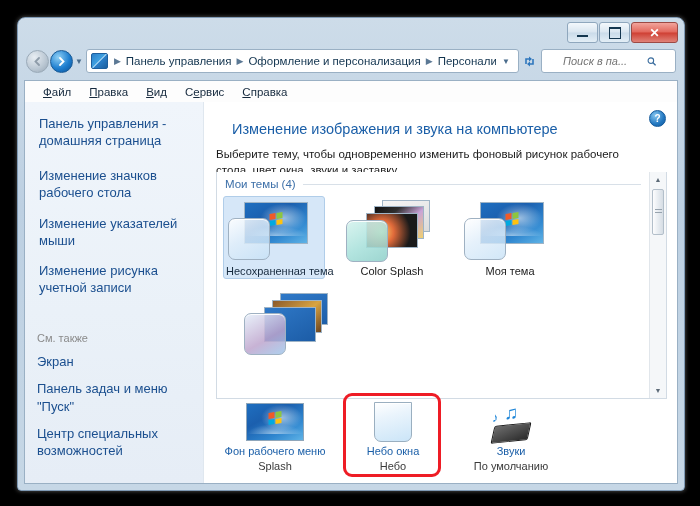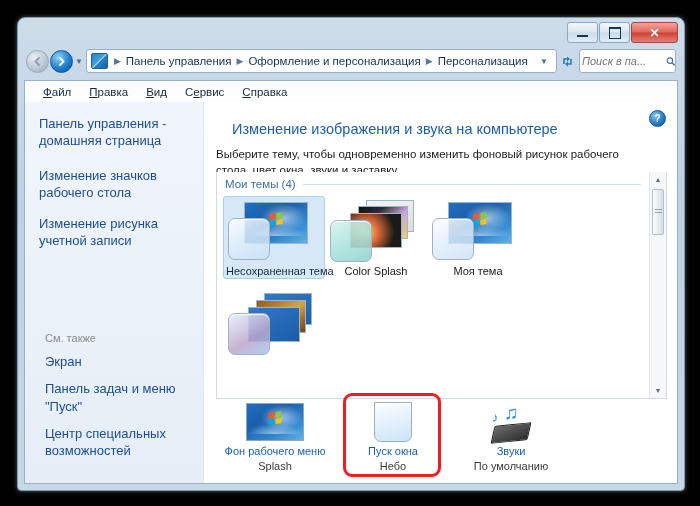--- a/index.html
+++ b/index.html
@@ -46,59 +46,59 @@
   .cp-icon{width:15px;height:14px;margin:0 3px 0 2px;border-radius:2px;flex:none;
            background:linear-gradient(135deg,#2a7fc9 0%,#3fa0e0 45%,#bfe2f7 50%,#2a7fc9 55%,#1d5f9e 100%);
            border:1px solid #1d5f9e;}
   .crumbs{display:flex;align-items:center;font-size:11.5px;color:#12344f;white-space:nowrap;overflow:hidden;}
   .crumb{padding:0 2px;}
   .sep{color:#5b7894;font-size:9px;padding:0 3px;}
   .addr-drop{font-size:8px;color:#4a6c8c;padding:0 6px;flex:none;}
   .refresh{width:20px;height:21px;display:flex;align-items:center;justify-content:center;
            color:#2f77bd;font-size:12px;font-weight:bold;flex:none;}
   .searchbox{width:95px;height:22px;background:#fff;border:1px solid #9ab0c4;border-radius:3px;
-             display:flex;align-items:center;padding:0 0;flex:none;margin-left:2px;}
+             display:flex;align-items:center;padding:0 19px;flex:none;margin-left:2px;}
   .searchbox input{border:0;outline:0;width:100%;font-size:11px;font-style:italic;color:#8a8a8a;
                    font-family:"Liberation Sans",sans-serif;background:transparent;}
 
   
   .menubar{position:absolute;left:0;top:0;right:0;height:21px;background:#fdfdfd;
            border-bottom:1px solid #e6e6e6;display:flex;align-items:center;padding-left:9px;}
   .menu-item{font-size:11.5px;color:#15293d;padding:2px 9px;}
   .menu-item u{text-decoration:underline;}
 
   
   .content{position:absolute;left:0;top:21px;right:0;bottom:0;display:flex;background:#fff;}
   .sidebar{width:178px;flex:none;position:relative;
            background:linear-gradient(180deg,#f0f5fb 0%,#eaf1f8 55%,#e6edf6 100%);
            border-right:1px solid #dfe7ef;}
   .sb-links{padding:13px 12px 0 14px;}
   .sb-link{font-size:13px;color:#1b4f8f;line-height:1.32;margin-bottom:13px;}
   .sb-link.first{margin-bottom:18px;}
-  .seealso{position:absolute;left:20px;bottom:14px;right:10px;}
+  .seealso{position:absolute;left:12px;bottom:14px;right:10px;}
   .seealso-title{font-size:11px;color:#8a8a8a;margin-bottom:9px;}
   .seealso .sb-link{margin-bottom:10px;}
 
   .main{flex:1;position:relative;background:#fff;padding:0;min-width:0;}
   .help{position:absolute;right:11px;top:8px;width:15px;height:15px;border-radius:50%;
         background:radial-gradient(circle at 35% 30%,#86c6f0,#2277c0 60%,#135a9c);
         border:1px solid #135a9c;color:#fff;font-size:10px;font-weight:bold;
         display:flex;align-items:center;justify-content:center;}
   .h1{font-size:14.5px;color:#1b5fa8;padding:19px 0 0 28px;font-weight:normal;}
   .subtitle{font-size:11.5px;color:#1a1a1a;padding:9px 22px 0 12px;line-height:1.42;}
 
   
   .themes-box{position:absolute;left:12px;right:10px;top:70px;bottom:84px;
               border:1px solid #d2dbe4;border-top:0;background:#fff;display:flex;}
   .themes-scrollarea{flex:1;position:relative;overflow:hidden;}
   .group-head{display:flex;align-items:center;padding:6px 8px 0 8px;}
   .group-label{font-size:11.5px;color:#3c6fa8;white-space:nowrap;padding-right:7px;}
   .group-rule{flex:1;height:1px;background:#d8e0e8;}
   .theme-row{display:flex;padding:6px 0 0 6px;}
-  .theme{width:96px;padding:4px 3px 2px 3px;border-radius:3px;position:relative;}
+  .theme{width:96px;padding:4px 3px 2px 19px;border-radius:3px;position:relative;}
   .theme.selected{background:#d6e7f8;border:1px solid #b0cde9;padding:3px 2px 1px 2px;}
   .thumb{position:relative;height:62px;}
   .theme-name{font-size:11px;color:#212121;text-align:center;margin-top:3px;white-space:nowrap;}
   .theme.selected .theme-name{color:#16293d;}
 
   
   .wall{position:absolute;border:1px solid #9fb4c6;}
   .w7wall{background:
       radial-gradient(ellipse at 62% 38%, rgba(255,255,255,.55) 0%, rgba(255,255,255,0) 42%),
       linear-gradient(150deg,#1f6fc0 0%,#1b5fae 35%,#2f86cf 70%,#5fb3e6 100%);}
@@ -225,20 +225,21 @@
         <div class="menu-item">С<u>е</u><span>рвис</span></div>
         <div class="menu-item"><u>С</u><span>правка</span></div>
       </div>
 
       <div class="content">
 
         <div class="sidebar">
           <div class="sb-links">
             <div class="sb-link first">Панель управления - домашняя страница</div>
             <div class="sb-link">Изменение значков рабочего стола</div>
+            <div class="sb-link">Изменение указателей мыши</div>
             <div class="sb-link">Изменение рисунка учетной записи</div>
           </div>
           <div class="seealso">
             <div class="seealso-title">См. также</div>
             <div class="sb-link">Экран</div>
             <div class="sb-link">Панель задач и меню "Пуск"</div>
             <div class="sb-link">Центр специальных возможностей</div>
           </div>
         </div>
 
@@ -337,21 +338,21 @@
               </div>
               <div class="blabel">Фон рабочего меню</div>
               <div class="bvalue">Splash</div>
             </div>
 
             <div class="bitem">
               <div class="highlight-ring"></div>
               <div class="bicon">
                 <div class="color-thumb"></div>
               </div>
-              <div class="blabel">Пуск окна</div>
+              <div class="blabel">Небо окна</div>
               <div class="bvalue">Небо</div>
             </div>
 
             <div class="bitem">
               <div class="bicon">
                 <div style="position:relative;width:54px;height:40px;">
                   <span class="note" style="left:8px;top:8px;font-size:13px;">♪</span>
                   <span class="note" style="left:20px;top:0px;font-size:19px;">♫</span>
                   <div class="kbd" style="position:absolute;left:9px;top:22px;"></div>
                 </div>

